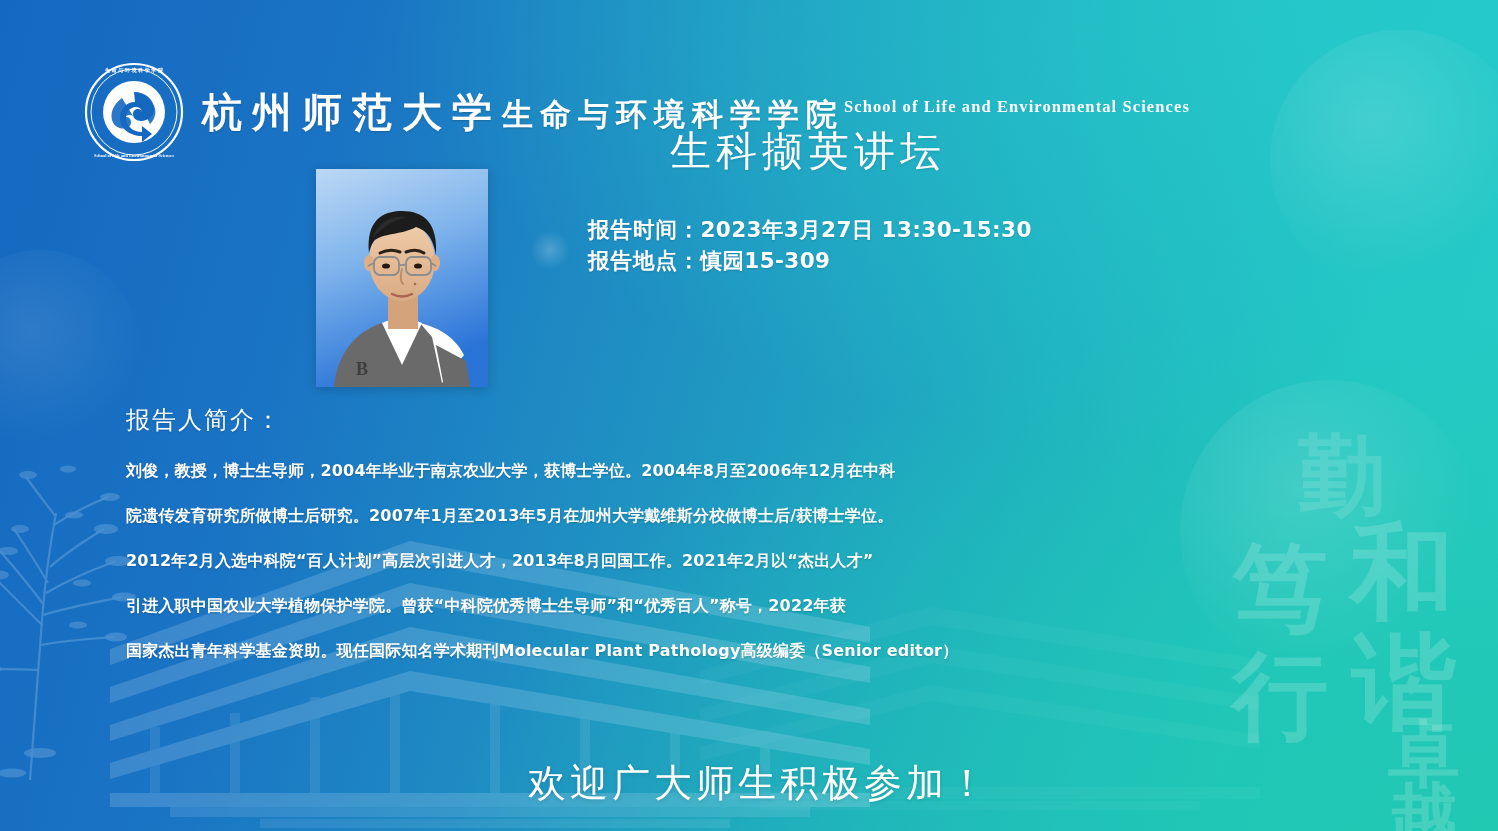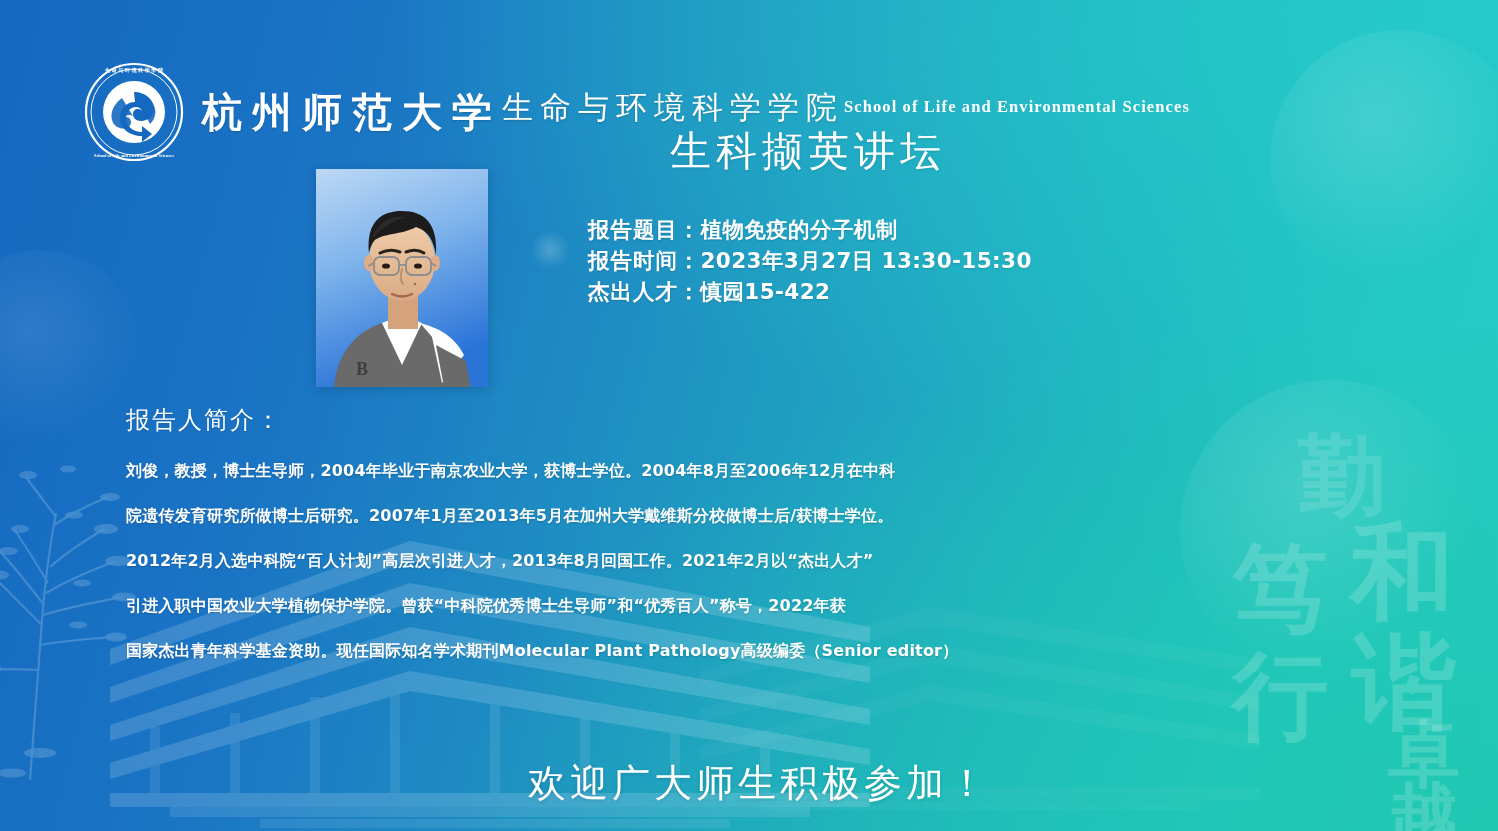--- a/index.html
+++ b/index.html
@@ -64,21 +64,21 @@
   .logo-seal{width:100px;height:100px;flex:0 0 auto;}
   .logo-seal svg{width:100%;height:100%;display:block;}
   .logo-words{display:flex;flex-direction:row;line-height:1;justify-content:center;}
   .logo-cn1{
     font-family:"DejaVu Sans","Liberation Sans",sans-serif;
     font-size:40px;font-weight:700;color:#ffffff;letter-spacing:10px;
     text-shadow:0 1px 2px rgba(0,0,0,.18);
   }
   .logo-cn2{
     font-family:"DejaVu Sans","Liberation Sans",sans-serif;
-    font-size:31px;font-weight:400;color:#ffffff;letter-spacing:7px;
+    font-size:31px;font-weight:700;color:#ffffff;letter-spacing:7px;margin-top:7px;
     text-shadow:0 1px 2px rgba(0,0,0,.18);
   }
   .logo-en{
     font-family:"Liberation Serif","DejaVu Serif",serif;
     font-size:16.5px;font-weight:700;color:#ffffff;letter-spacing:1.1px;margin-top:7px;
   }
 
   
   .headline{
     position:absolute;left:670px;top:124px;
@@ -293,27 +293,24 @@
       <ellipse cx="102" cy="97" rx="4" ry="2.6" fill="#241a12"></ellipse>
 
       <path d="M86 100 q -3 11 1 15" stroke="#bb8f69" stroke-width="2" fill="none" stroke-linecap="round"></path>
       <path d="M76 125 q 10 5 20 0" stroke="#a9654f" stroke-width="2.4" fill="none" stroke-linecap="round"></path>
       <circle cx="99" cy="115" r="1.3" fill="#9c6b4a"></circle>
     </svg>
   </div>
 
   <div class="info">
     <div class="info-line">
-      <span class="lbl">报告题目：</span><span>植物免疫的分子机制</span>
-    </div>
-    <div class="info-line">
       <span class="lbl">报告时间：</span><span>2023年3月27日 13:30-15:30</span>
     </div>
     <div class="info-line">
-      <span class="lbl">杰出人才：</span><span>慎园15-422</span>
+      <span class="lbl">报告地点：</span><span>慎园15-309</span>
     </div>
   </div>
 
   <div class="bio">
     <div class="bio-title">报告人简介：</div>
     <div class="bio-line">刘俊，教授，博士生导师，2004年毕业于南京农业大学，获博士学位。2004年8月至2006年12月在中科</div>
     <div class="bio-line">院遗传发育研究所做博士后研究。2007年1月至2013年5月在加州大学戴维斯分校做博士后/获博士学位。</div>
     <div class="bio-line">2012年2月入选中科院“百人计划”高层次引进人才，2013年8月回国工作。2021年2月以“杰出人才”</div>
     <div class="bio-line">引进入职中国农业大学植物保护学院。曾获“中科院优秀博士生导师”和“优秀百人”称号，2022年获</div>
     <div class="bio-line">国家杰出青年科学基金资助。现任国际知名学术期刊Molecular Plant Pathology高级编委（Senior editor）</div>

